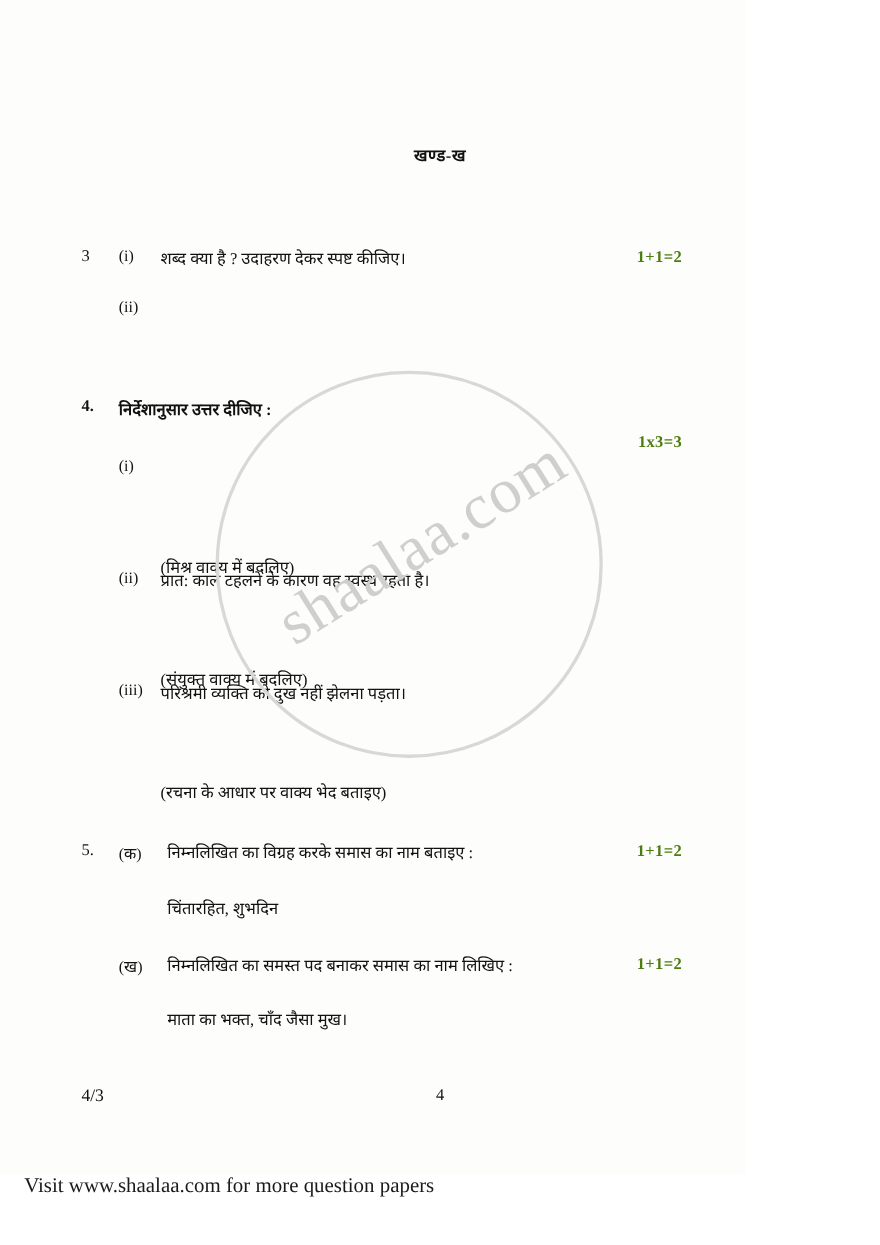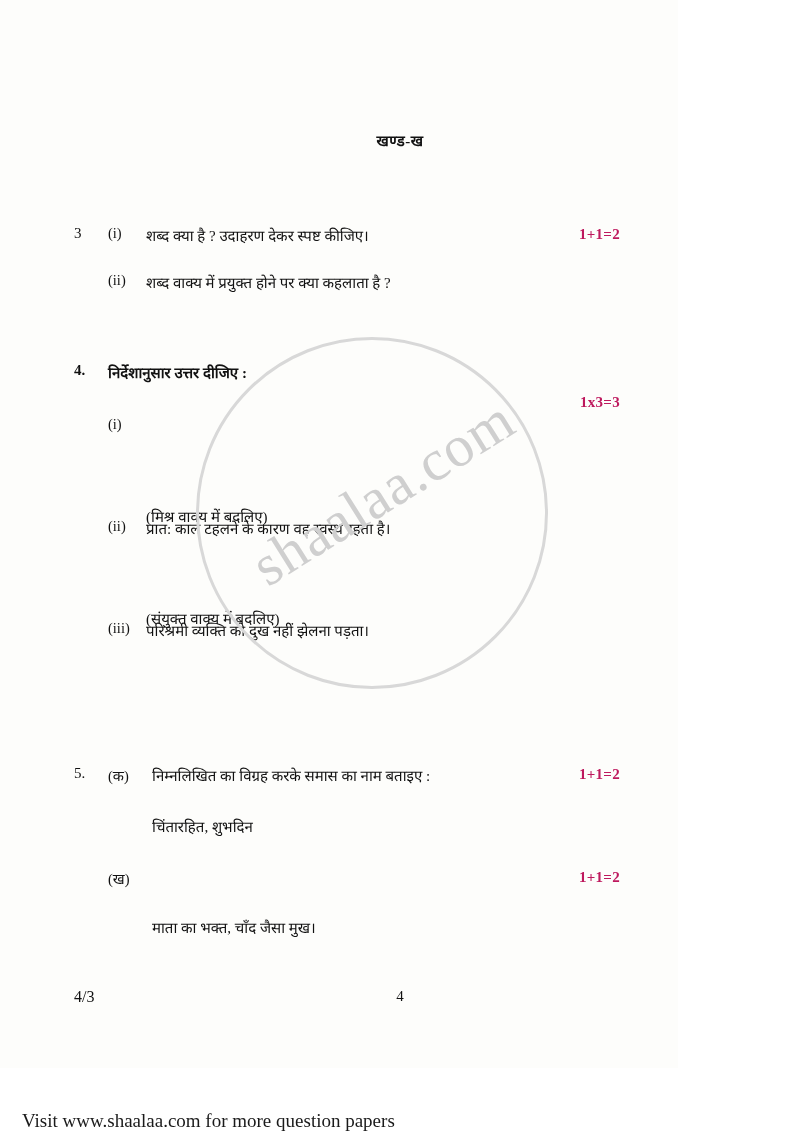--- a/index.html
+++ b/index.html
@@ -73,21 +73,21 @@
     color: #111;
     white-space: nowrap;
   }
   .qtext.bold { font-weight: 700; }
 
   .marks {
     position: absolute;
     right: 58px;
     font-size: 15px;
     font-weight: 700;
-    color: #be185d;
+    color: #4d7c0f;
     letter-spacing: 0.3px;
   }
 
   .bracket-text {
     font-size: 15px;
     margin-top: 40px;
   }
 
   
   .watermark {
@@ -141,21 +141,21 @@
   }
 
   .visit-bar {
     position: absolute;
     left: 0;
     top: 1068px;
     width: 800px;
     height: 64px;
     background: #ffffff;
     display: flex;
-    align-items: flex-end;
+    align-items: flex-start;
   }
   .visit-text {
     margin-left: 22px;
     font-size: 19px;
     color: #1a1a1a;
     font-family: "Liberation Serif", "DejaVu Serif", serif;
   }
 </style>
 </head>
 <body>
@@ -168,21 +168,20 @@
   <div class="qrow" style="left:74px; top:225px;">
     <span class="qnum">3</span>
     <span class="qsub">(i)</span>
     <span class="qtext">शब्द क्या है ?  उदाहरण देकर स्पष्ट कीजिए।</span>
   </div>
   <div class="marks" style="top:226px;">1+1=2</div>
 
   <div class="qrow" style="left:74px; top:272px;">
     <span class="qnum"></span>
     <span class="qsub">(ii)</span>
-    <span class="qtext">शब्द वाक्य में प्रयुक्त होने पर क्या कहलाता है ?</span>
   </div>
 
   <div class="qrow" style="left:74px; top:362px;">
     <span class="qnum bold">4.</span>
     <span class="qtext bold">निर्देशानुसार उत्तर दीजिए :</span>
   </div>
   <div class="marks" style="top:364px;margin-top:30px;">1x3=3</div>
 
   <div class="qrow" style="left:74px; top:416px;">
     <span class="qnum"></span>
@@ -202,38 +201,44 @@
   <div class="qrow" style="left:74px; top:568px;">
     <span class="qnum"></span>
     <span class="qsub"></span>
     <span class="qtext bracket-text">(संयुक्त वाक्य में बदलिए)</span>
   </div>
 
   <div class="qrow" style="left:74px; top:620px;">
     <span class="qnum"></span>
     <span class="qsub">(iii)</span>
     <span class="qtext">परिश्रमी व्यक्ति को दुख नहीं झेलना पड़ता।</span>
+  </div>
+  <div class="qrow" style="left:74px; top:670px;">
+    <span class="qnum"></span>
+    <span class="qsub"></span>
+    <span class="qtext bracket-text">(रचना के आधार पर वाक्य भेद बताइए)</span>
   </div>
 
   <div class="qrow" style="left:74px; top:765px;">
     <span class="qnum">5.</span>
     <span class="qsub" style="width:44px; flex:0 0 44px;">(क)</span>
     <span class="qtext">निम्नलिखित का विग्रह करके समास का नाम बताइए :</span>
   </div>
   <div class="marks" style="top:766px;">1+1=2</div>
 
   <div class="qrow" style="left:74px; top:816px;text-align:center;">
     <span class="qnum"></span>
     <span class="qsub" style="width:44px; flex:0 0 44px;"></span>
     <span class="qtext">चिंतारहित,  शुभदिन</span>
   </div>
 
   <div class="qrow" style="left:74px; top:868px;">
     <span class="qnum"></span>
     <span class="qsub" style="width:44px; flex:0 0 44px;">(ख)</span>
+    <span class="qtext">निम्नलिखित का समस्त पद बनाकर समास का नाम लिखिए :</span>
   </div>
   <div class="marks" style="top:869px;">1+1=2</div>
 
   <div class="qrow" style="left:74px; top:917px;">
     <span class="qnum"></span>
     <span class="qsub" style="width:44px; flex:0 0 44px;"></span>
     <span class="qtext">माता का भक्त, चाँद जैसा मुख।</span>
   </div>
 
   <div class="watermark">

